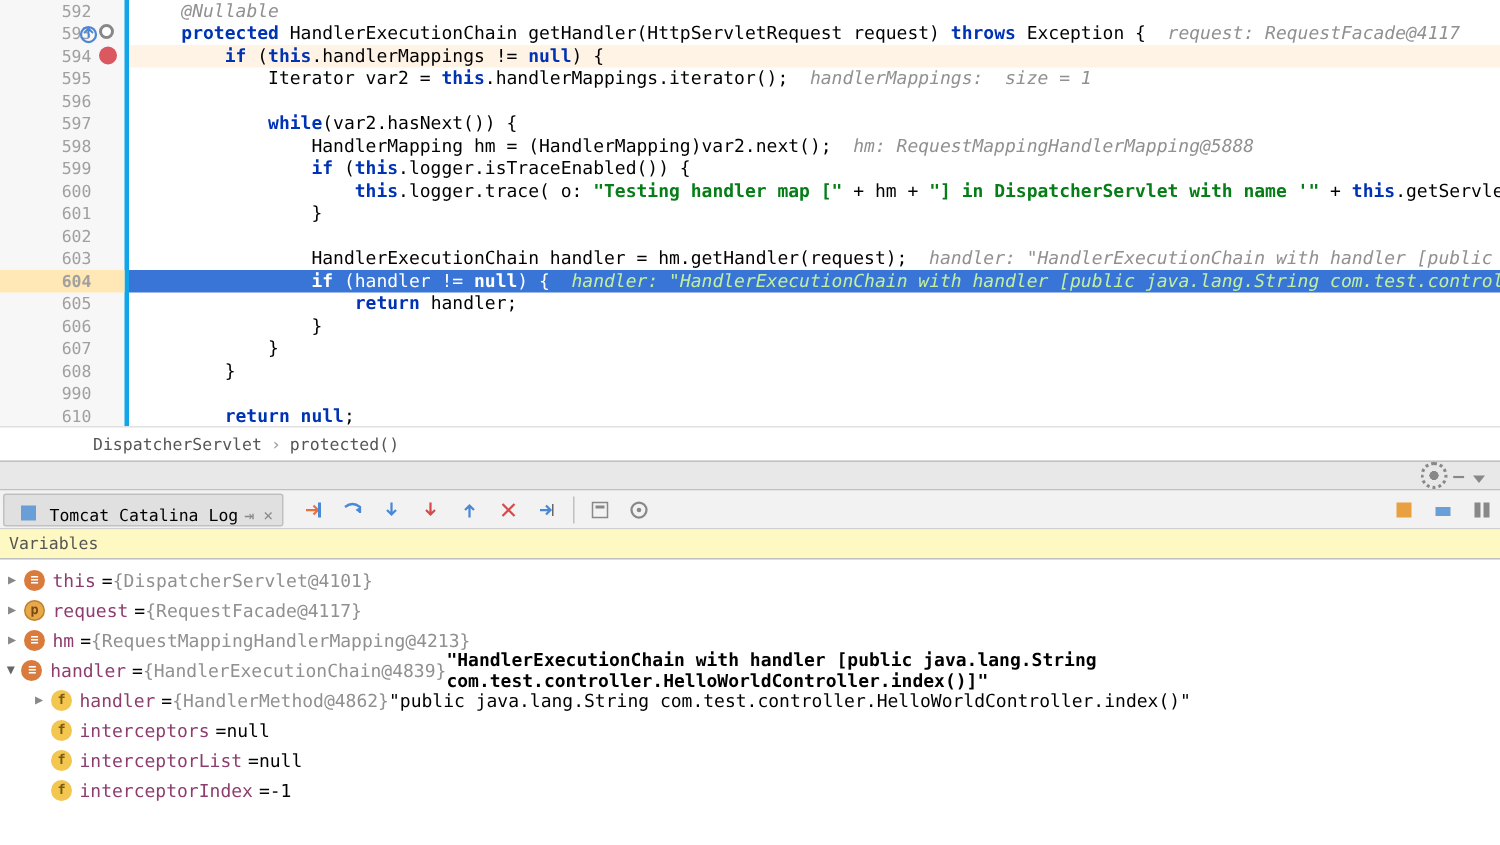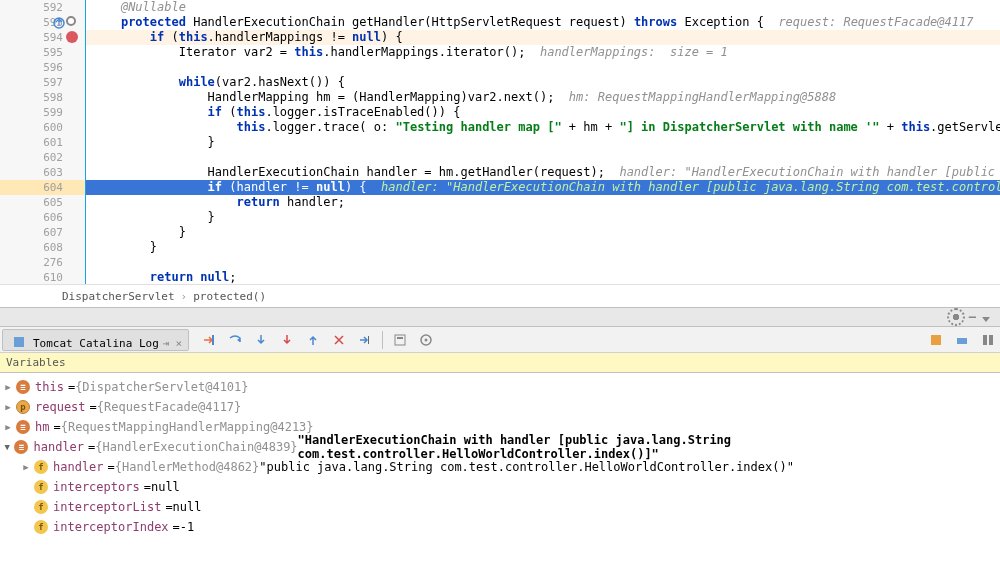--- a/index.html
+++ b/index.html
@@ -1,23 +1,23 @@
 <!DOCTYPE html>
 <html><head>
 <meta charset="utf-8">
 <style>
 * { margin: 0; padding: 0; box-sizing: border-box; }
 body { font-family: Menlo, Monaco, Consolas, monospace; font-size: 12px; background: #fff; color: #000; width: 1000px; height: 563px; overflow: hidden; }
 .editor-area { height: 284px; overflow: hidden; display: flex; }
-.gutter { width: 86px; background: #f7f7f7; border-right: 1px solid #0ea5e9; flex-shrink: 0; }
+.gutter { width: 86px; background: #f7f7f7; border-right: 3px solid #0ea5e9; flex-shrink: 0; }
 .gutter-line { height: 15px; display: flex; align-items: center; justify-content: flex-end; padding-right: 22px; color: #a0a0a0; font-size: 11px; position: relative; }
 .gutter-icon { position: absolute; left: 52px; width: 14px; height: 14px; }
 .icon-bp-inactive { width: 10px; height: 10px; border-radius: 50%; background: #fff; border: 2px solid #888; left: 54px; top: 1px; }
 .icon-bp-cond { width: 12px; height: 12px; border-radius: 50%; background: #db5860; left: 54px; top: 1px; }
-.gutter-line.current { background: #ffe8b5; }
+.gutter-line.current { background: #ffe8b5; font-weight: bold; }
 .code-area { flex: 1; overflow: hidden; }
 .code-line { height: 15px; white-space: pre; padding-left: 6px; line-height: 15px; }
 .code-line.warn-bg { background: #fff3e5; }
 .code-line.exec-line { background: #3875d6; color: #fff; }
 .code-line.exec-line .kw, .code-line.exec-line .inline-hint { color: #fff; }
 .kw { color: #0033b3; font-weight: bold; }
 .mute { color: #909090; font-style: italic; }
 .str { color: #067d17; font-weight: bold; }
 .exec-hint { color: #c0f0a0; font-style: italic; }
 .inline-hint { color: #909090; font-style: italic; }
@@ -108,21 +108,21 @@
     <div class="gutter-line">
         <span>606</span>
       </div>
     <div class="gutter-line">
         <span>607</span>
       </div>
     <div class="gutter-line">
         <span>608</span>
       </div>
     <div class="gutter-line">
-        <span>276</span>
+        <span>990</span>
       </div>
     <div class="gutter-line">
         <span>610</span>
       </div>
   </div>
   <div class="code-area">
     <div class="code-line">    <span class="mute">@Nullable</span></div>
     <div class="code-line">    <span class="kw">protected</span><span> HandlerExecutionChain getHandler(HttpServletRequest request) </span><span class="kw">throws</span><span> Exception {</span><span class="inline-hint">  request: RequestFacade@4117</span></div>
     <div class="code-line warn-bg">        <span class="kw">if</span><span> (</span><span class="kw">this</span><span>.handlerMappings != </span><span class="kw">null</span><span>) {</span></div>
     <div class="code-line">            <span>Iterator var2 = </span><span class="kw">this</span><span>.handlerMappings.iterator();</span><span class="inline-hint">  handlerMappings:  size = 1</span></div>

